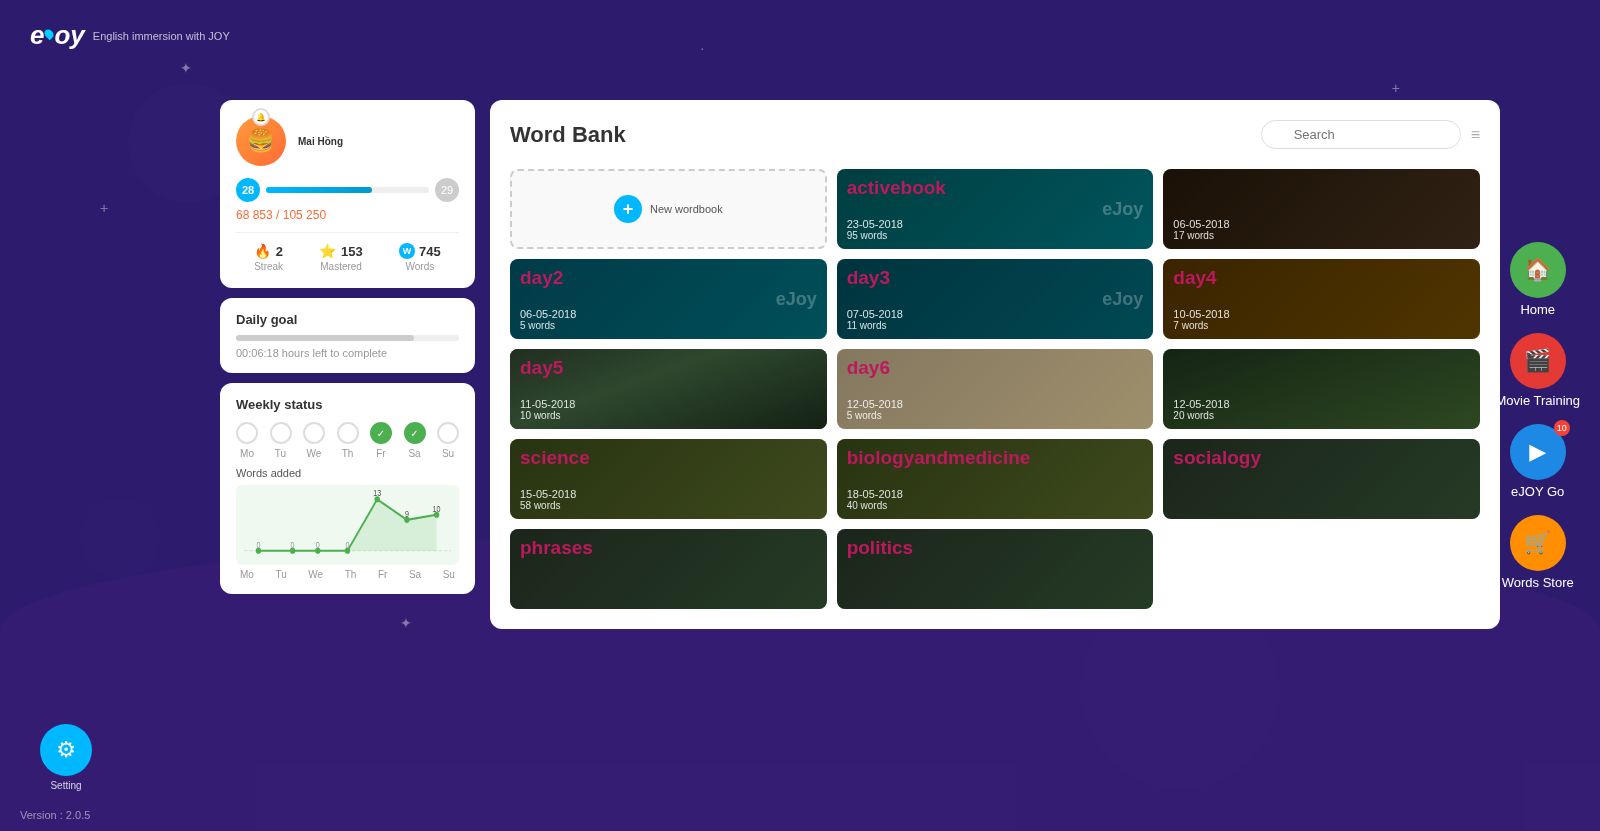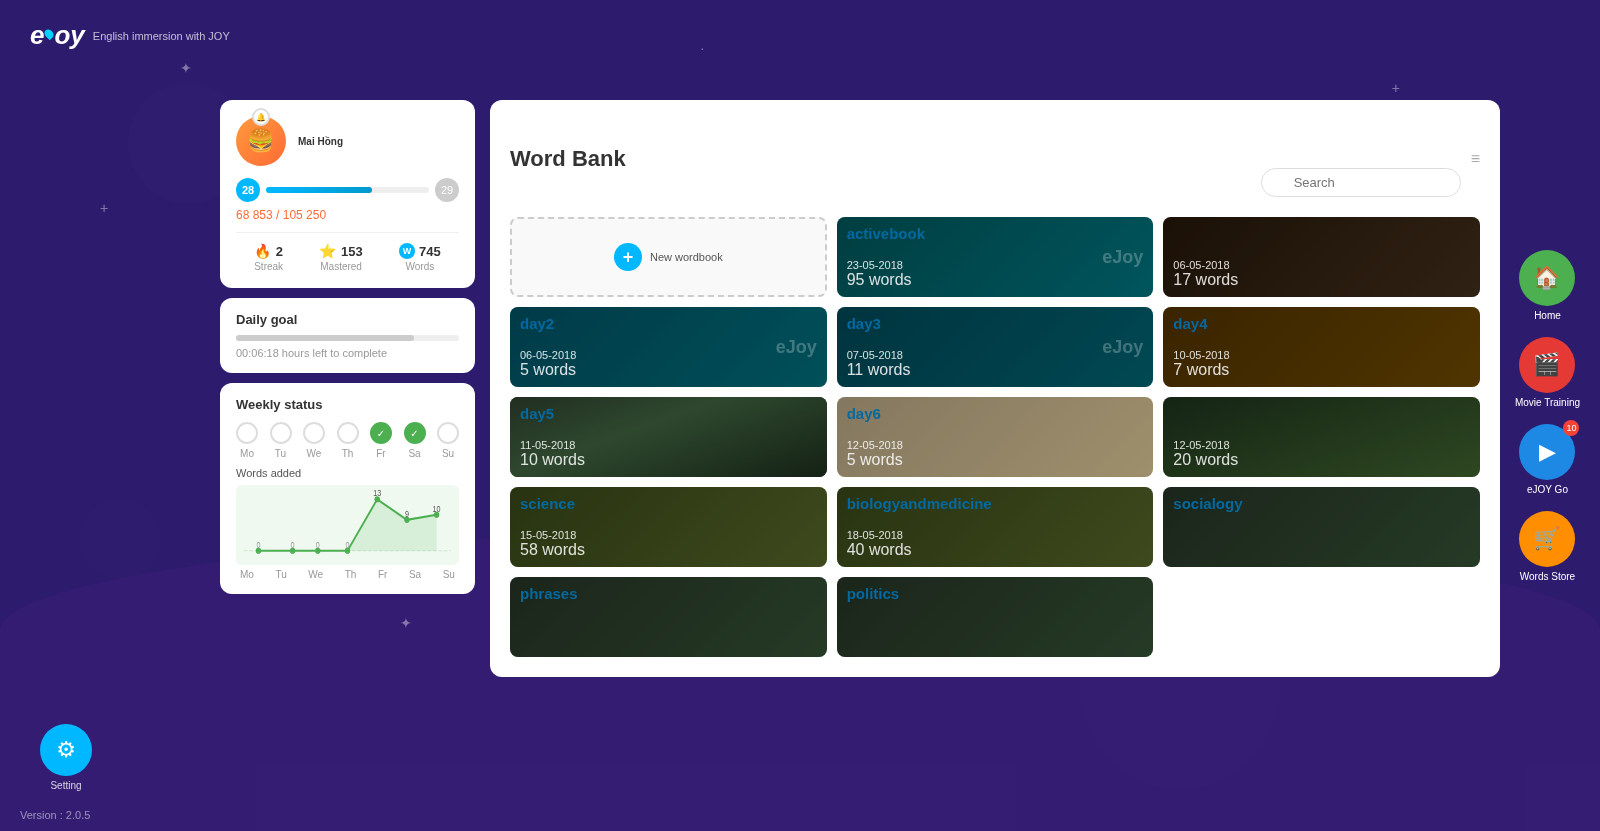--- a/index.html
+++ b/index.html
@@ -324,21 +324,20 @@
       border-radius: 20px;
       padding: 6px 14px 6px 32px;
       font-size: 13px;
       color: #999;
       position: relative;
       width: 200px;
       outline: none;
     }
     .search-wrapper {
       position: relative;
-      margin-top: 48px;
     }
     .search-icon-inner {
       position: absolute;
       left: 10px; top: 50%;
       transform: translateY(-50%);
       color: #aaa;
       font-size: 12px;
       pointer-events: none;
     }
     .menu-icon {
@@ -404,30 +403,30 @@
       position: absolute;
       bottom: 0; left: 0; right: 0;
       padding: 8px 10px;
     }
     .card-content-top {
       position: absolute;
       top: 0; left: 0; right: 0;
       padding: 8px 10px;
     }
     .card-name {
-      font-size: 15px;
+      font-size: 19px;
       font-weight: bold;
-      color: #0369a1;
+      color: #be185d;
     }
     .card-date {
       font-size: 11px;
       color: rgba(255,255,255,0.85);
     }
     .card-words {
-      font-size: 16px;
+      font-size: 10px;
       color: rgba(255,255,255,0.85);
     }
 
     
     .teal-bg { background: linear-gradient(135deg, #006064, #00838f); }
     .dark-photo-bg { background: linear-gradient(135deg, #3a2a1a, #5c4a2a); }
 
     
     .ejoy-watermark {
       position: absolute;
@@ -454,21 +453,21 @@
       width: 56px; height: 56px;
       border-radius: 50%;
       display: flex;
       flex-direction: column;
       align-items: center;
       justify-content: center;
       cursor: pointer;
       text-decoration: none;
     }
     .sidebar-btn-label {
-      font-size: 10px;
+      font-size: 13px;
       color: white;
       text-align: center;
       margin-top: 4px;
       white-space: nowrap;
     }
     .btn-green { background: #4caf50; }
     .btn-red { background: #e53935; }
     .btn-blue { background: #1e88e5; }
     .btn-orange { background: #ff8f00; }
     .btn-icon { font-size: 22px; color: white; }

